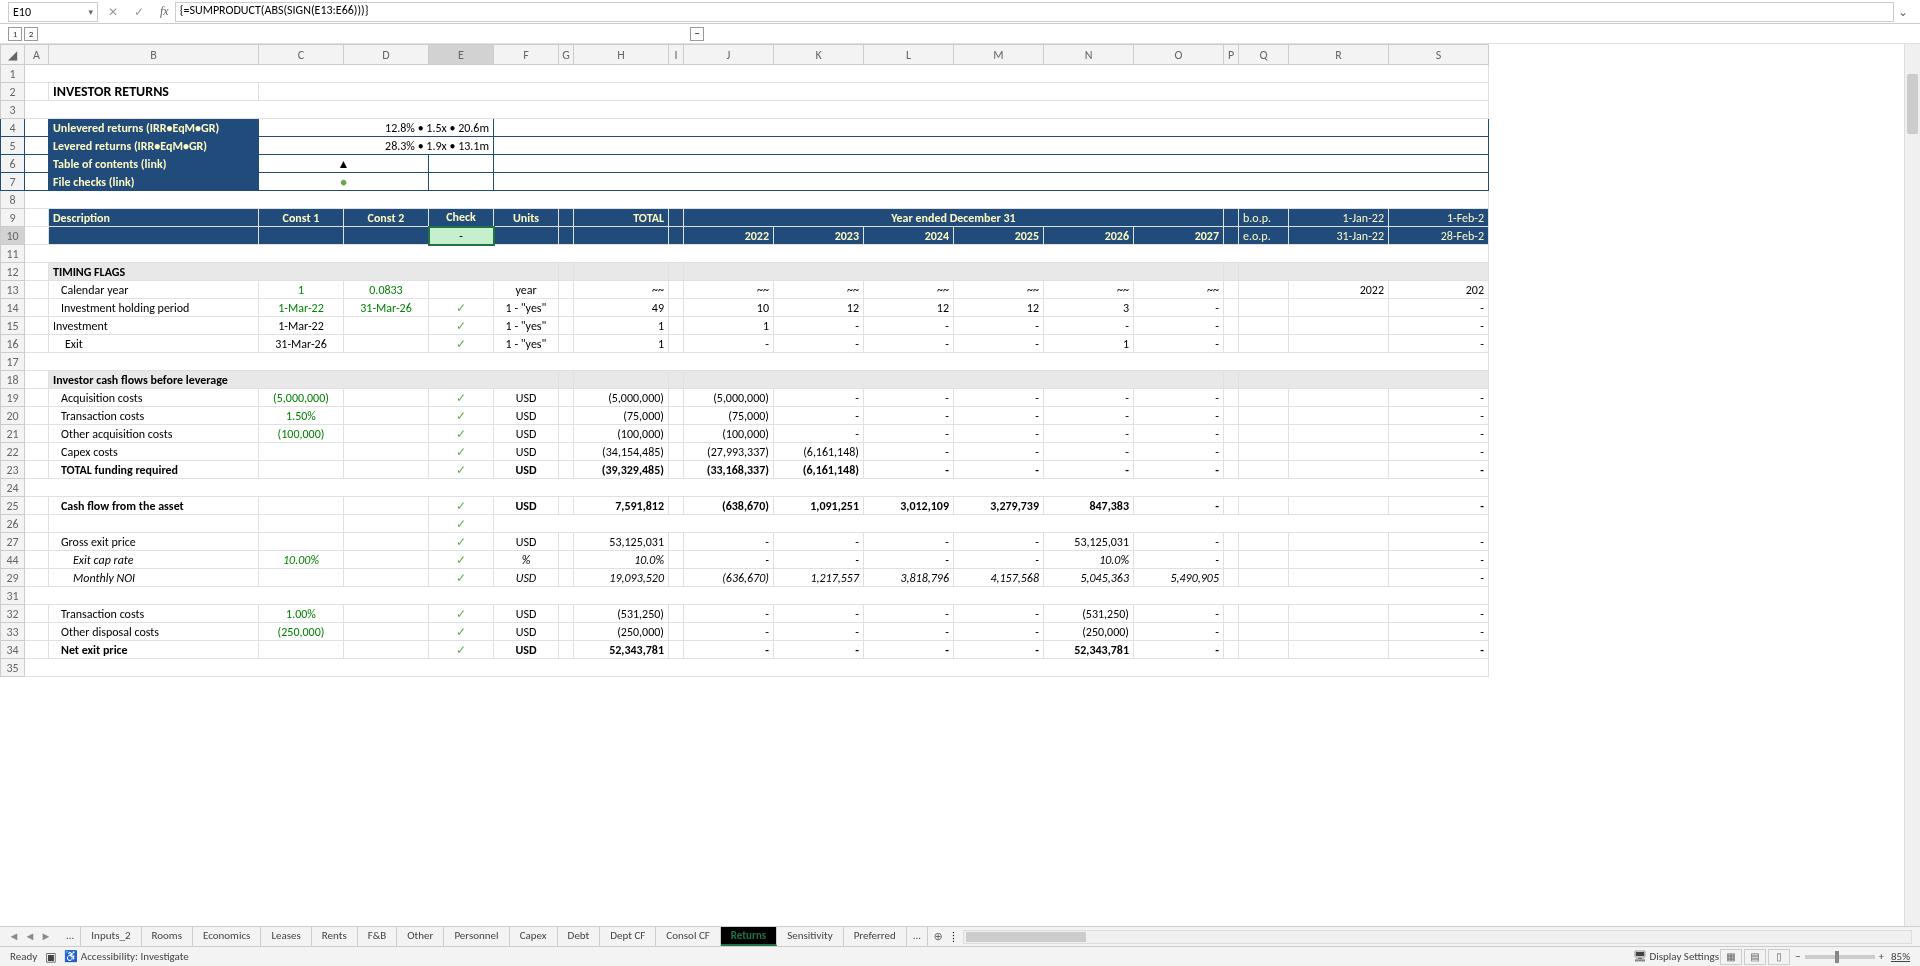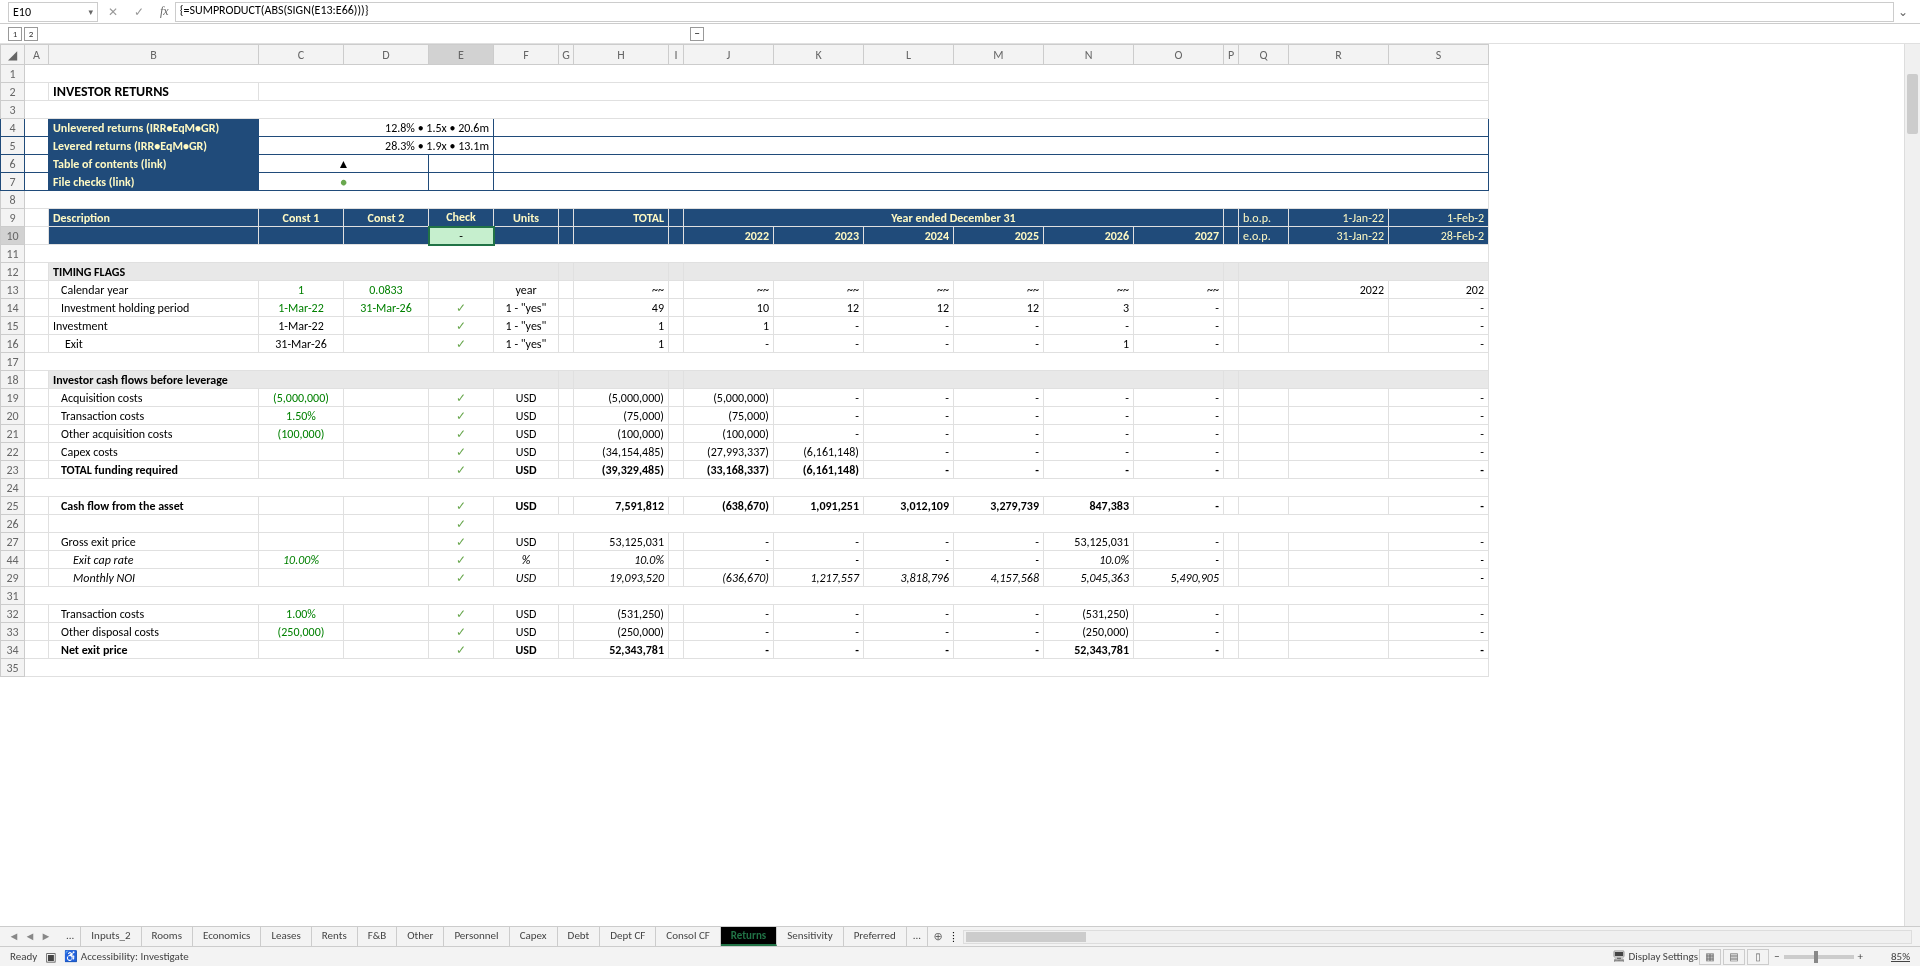--- a/index.html
+++ b/index.html
@@ -56,21 +56,21 @@
 .tab.dots { padding:2px 6px; }
 .tab.active { background:#000000; color:#217346; font-weight:bold; border-bottom:2px solid #217346; }
 .addtab { width:20px; text-align:center; color:#666; cursor:pointer; }
 .hscroll { flex:1; margin:0 8px; height:14px; background:#f0f0f0; border:1px solid #ddd; position:relative; }
 .hscroll .thumb { position:absolute; left:2px; top:1px; bottom:1px; width:120px; background:#ccc; }
 
 
 .status { position:absolute; bottom:0; left:0; right:0; height:20px; background:#f3f3f3; border-top:1px solid #ccc; display:flex; align-items:center; font-size:11px; padding:0 10px; color:#444; }
 .status .spacer { flex:1; }
 .status .viewbtn { width:22px; height:16px; display:flex; align-items:center; justify-content:center; border:1px solid #ccc; margin:0 1px; font-size:10px; color:#666; cursor:pointer; }
-.status .zoom { margin-left:24px;text-decoration:underline; }
+.status .zoom { margin-left:3px;text-decoration:underline; }
 .macroicon { margin:0 8px; font-size:12px; }
 </style>
 </head>
 <body>
 
 <div class="fbar">
   <div class="namebox">
       <span>E10</span>
       <span class="dd">▾</span>
     </div>

